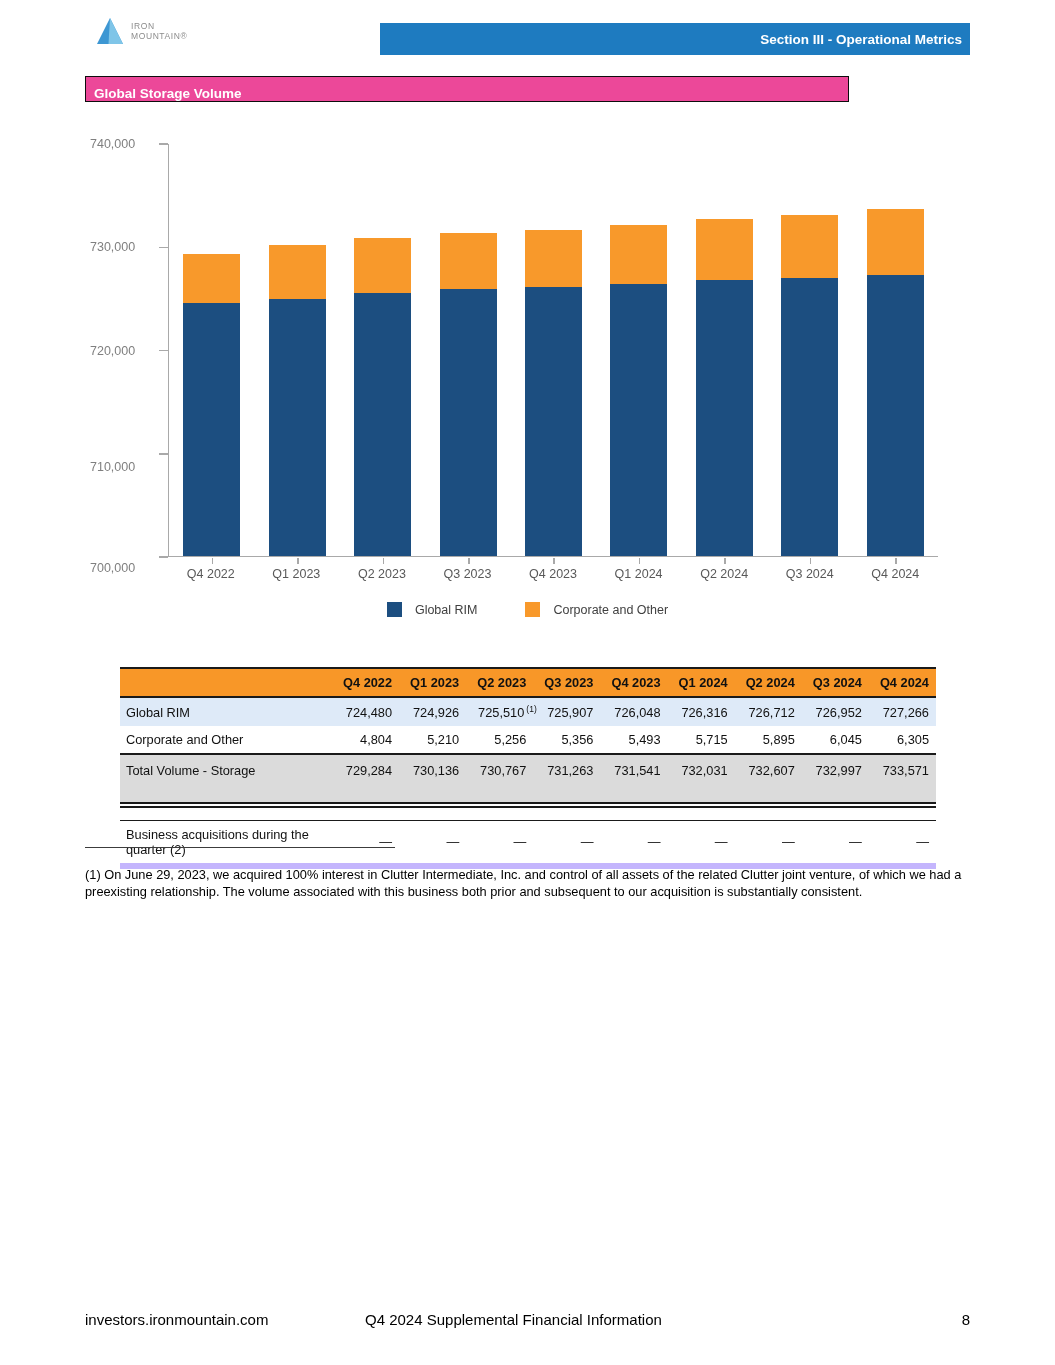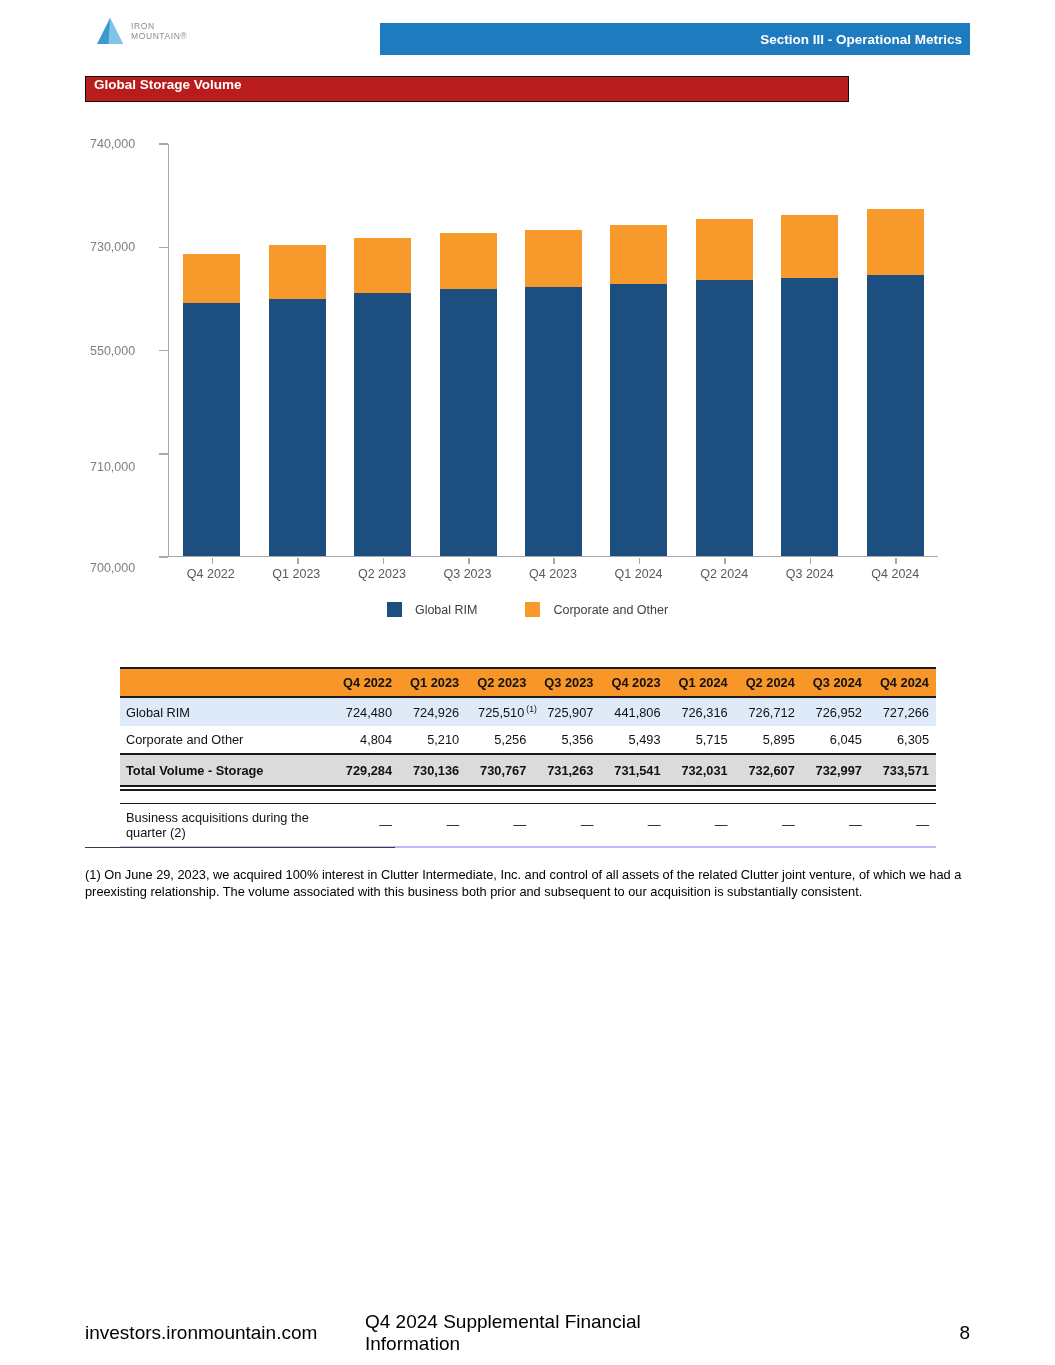--- a/index.html
+++ b/index.html
@@ -15,22 +15,22 @@
   
   .logo { position:absolute; left:96px; top:16px; display:flex; align-items:center; gap:5px; }
   .logo-text { font-size:8.5px; line-height:10px; letter-spacing:0.6px; color:#8c8c8c; font-weight:500; }
   .section-banner {
     position:absolute; left:380px; top:23px; width:590px; height:32px;
     background:#1E7BC0; color:#fff; font-weight:bold; font-size:13.5px;
     display:flex; align-items:center; justify-content:flex-end; padding-right:8px;
   }
   .title-bar {
     position:absolute; left:85px; top:76px; width:764px; height:26px;
-    background:#b91c1c; border:1px solid #0d0d0d; color:#fff;
-    font-weight:bold; font-size:13.5px; display:flex; align-items:flex-start; padding-left:8px;
+    background:#ec4899; border:1px solid #0d0d0d; color:#fff;
+    font-weight:bold; font-size:13.5px; display:flex; align-items:flex-end; padding-left:8px;
   }
   
   .chart-wrap { position:absolute; left:85px; top:130px; width:885px; height:510px; }
   .plot {
     position:absolute; left:83px; top:14px; width:770px; height:413px;
     border-left:1.5px solid #A9A9A9; border-bottom:1.5px solid #A9A9A9;
   }
   .ytick-label {
     position:absolute; right:778px; width:70px; text-align:left;
     font-size:12.5px; color:#7f7f7f; transform:translateY(-50%);
@@ -53,37 +53,37 @@
     background:#F89728; font-weight:bold; color:#111;
     border-top:2px solid #1a1a1a; border-bottom:2px solid #1a1a1a;
     padding:6px 7px 6px 2px; text-align:right; white-space:nowrap;
   }
   thead th.lbl { text-align:left; }
   td { padding:6px 7px 6px 2px; }
   td.lbl { text-align:left; padding-left:6px; padding-right:4px; }
   td.val { text-align:right; white-space:nowrap; }
   tr.row-lightblue td { background:#DEEAF8; }
   tr.row-total td {
-    background:#DBDBDB; font-weight:bold;
+    background:#DBDBDB; font-weight:normal;
     border-top:2px solid #1a1a1a; border-bottom:2px solid #1a1a1a;
-    padding-top:8px; padding-bottom:7px;
+    padding-top:8px; padding-bottom:24px;
   }
   tr.spacer-a td { height:4px; border-bottom:2px solid #1a1a1a; padding:0; }
   tr.spacer-b td { height:13px; padding:0; }
-  tr.row-acq td { border-top:1.5px solid #1a1a1a; border-bottom:2px solid #c4b5fd;margin-left:28px; }
+  tr.row-acq td { border-top:1.5px solid #1a1a1a; border-bottom:6px solid #c4b5fd;margin-left:28px; }
   sup.footref {
     display:inline-block; width:0; white-space:nowrap; overflow:visible;
     font-size:8.5px; vertical-align:super; margin-left:2px;
   }
   
   .footnote-rule { position:absolute; left:85px; top:847px; width:310px; border-top:1.5px solid #3c3c3c; }
   .footnotes { position:absolute; left:85px; top:866px; width:888px; font-size:12.8px; line-height:17px; color:#000; }
   .page-footer {
     position:absolute; left:85px; top:1311px; width:885px;
-    font-size:19px; color:#000; display:flex; align-items:center;
+    font-size:15px; color:#000; display:flex; align-items:center;
   }
   .page-footer .f-left { width:280px; }
   .page-footer .f-center { flex:1; }
   .page-footer .f-right { width:280px; text-align:right; }
 </style>
 </head>
 <body>
 
 <div class="page">
 
@@ -170,21 +170,21 @@
               <div class="seg" style="height: 65.1px; background: rgb(248, 153, 43);"></div>
               <div class="seg" style="height: 281.5px; background: rgb(28, 78, 128);"></div>
             </div>
             <div class="xtick"></div>
           </div>
         </div>
     <div class="ytick-label" style="top: 424px;">700,000</div>
         <div class="ytick-mark" style="top: 412.25px;"></div>
         <div class="ytick-label" style="top: 323px;">710,000</div>
         <div class="ytick-mark" style="top: 309px;"></div>
-        <div class="ytick-label" style="top: 206.5px;">550,000</div>
+        <div class="ytick-label" style="top: 206.5px;">720,000</div>
         <div class="ytick-mark" style="top: 205.75px;"></div>
         <div class="ytick-label" style="top: 103.25px;">730,000</div>
         <div class="ytick-mark" style="top: 102.5px;"></div>
         <div class="ytick-label" style="top: 0px;">740,000</div>
         <div class="ytick-mark" style="top: -0.75px;"></div>
       </div>
     <div class="xlabels" id="xlabels">
         <div class="xlabel">Q4 2022</div>
         <div class="xlabel">Q1 2023</div>
         <div class="xlabel">Q2 2023</div>
@@ -235,21 +235,21 @@
             <th class="val">Q4 2024</th>
           </tr>
         </thead>
         <tbody>
           <tr class="row-lightblue">
             <td class="lbl">Global RIM</td>
             <td class="val">724,480</td>
             <td class="val">724,926</td>
             <td class="val">725,510<sup class="footref"> (1)</sup></td>
             <td class="val">725,907</td>
-            <td class="val">441,806</td>
+            <td class="val">726,048</td>
             <td class="val">726,316</td>
             <td class="val">726,712</td>
             <td class="val">726,952</td>
             <td class="val">727,266</td>
           </tr>
           <tr class="row-white">
             <td class="lbl">Corporate and Other</td>
             <td class="val">4,804</td>
             <td class="val">5,210</td>
             <td class="val">5,256</td>

